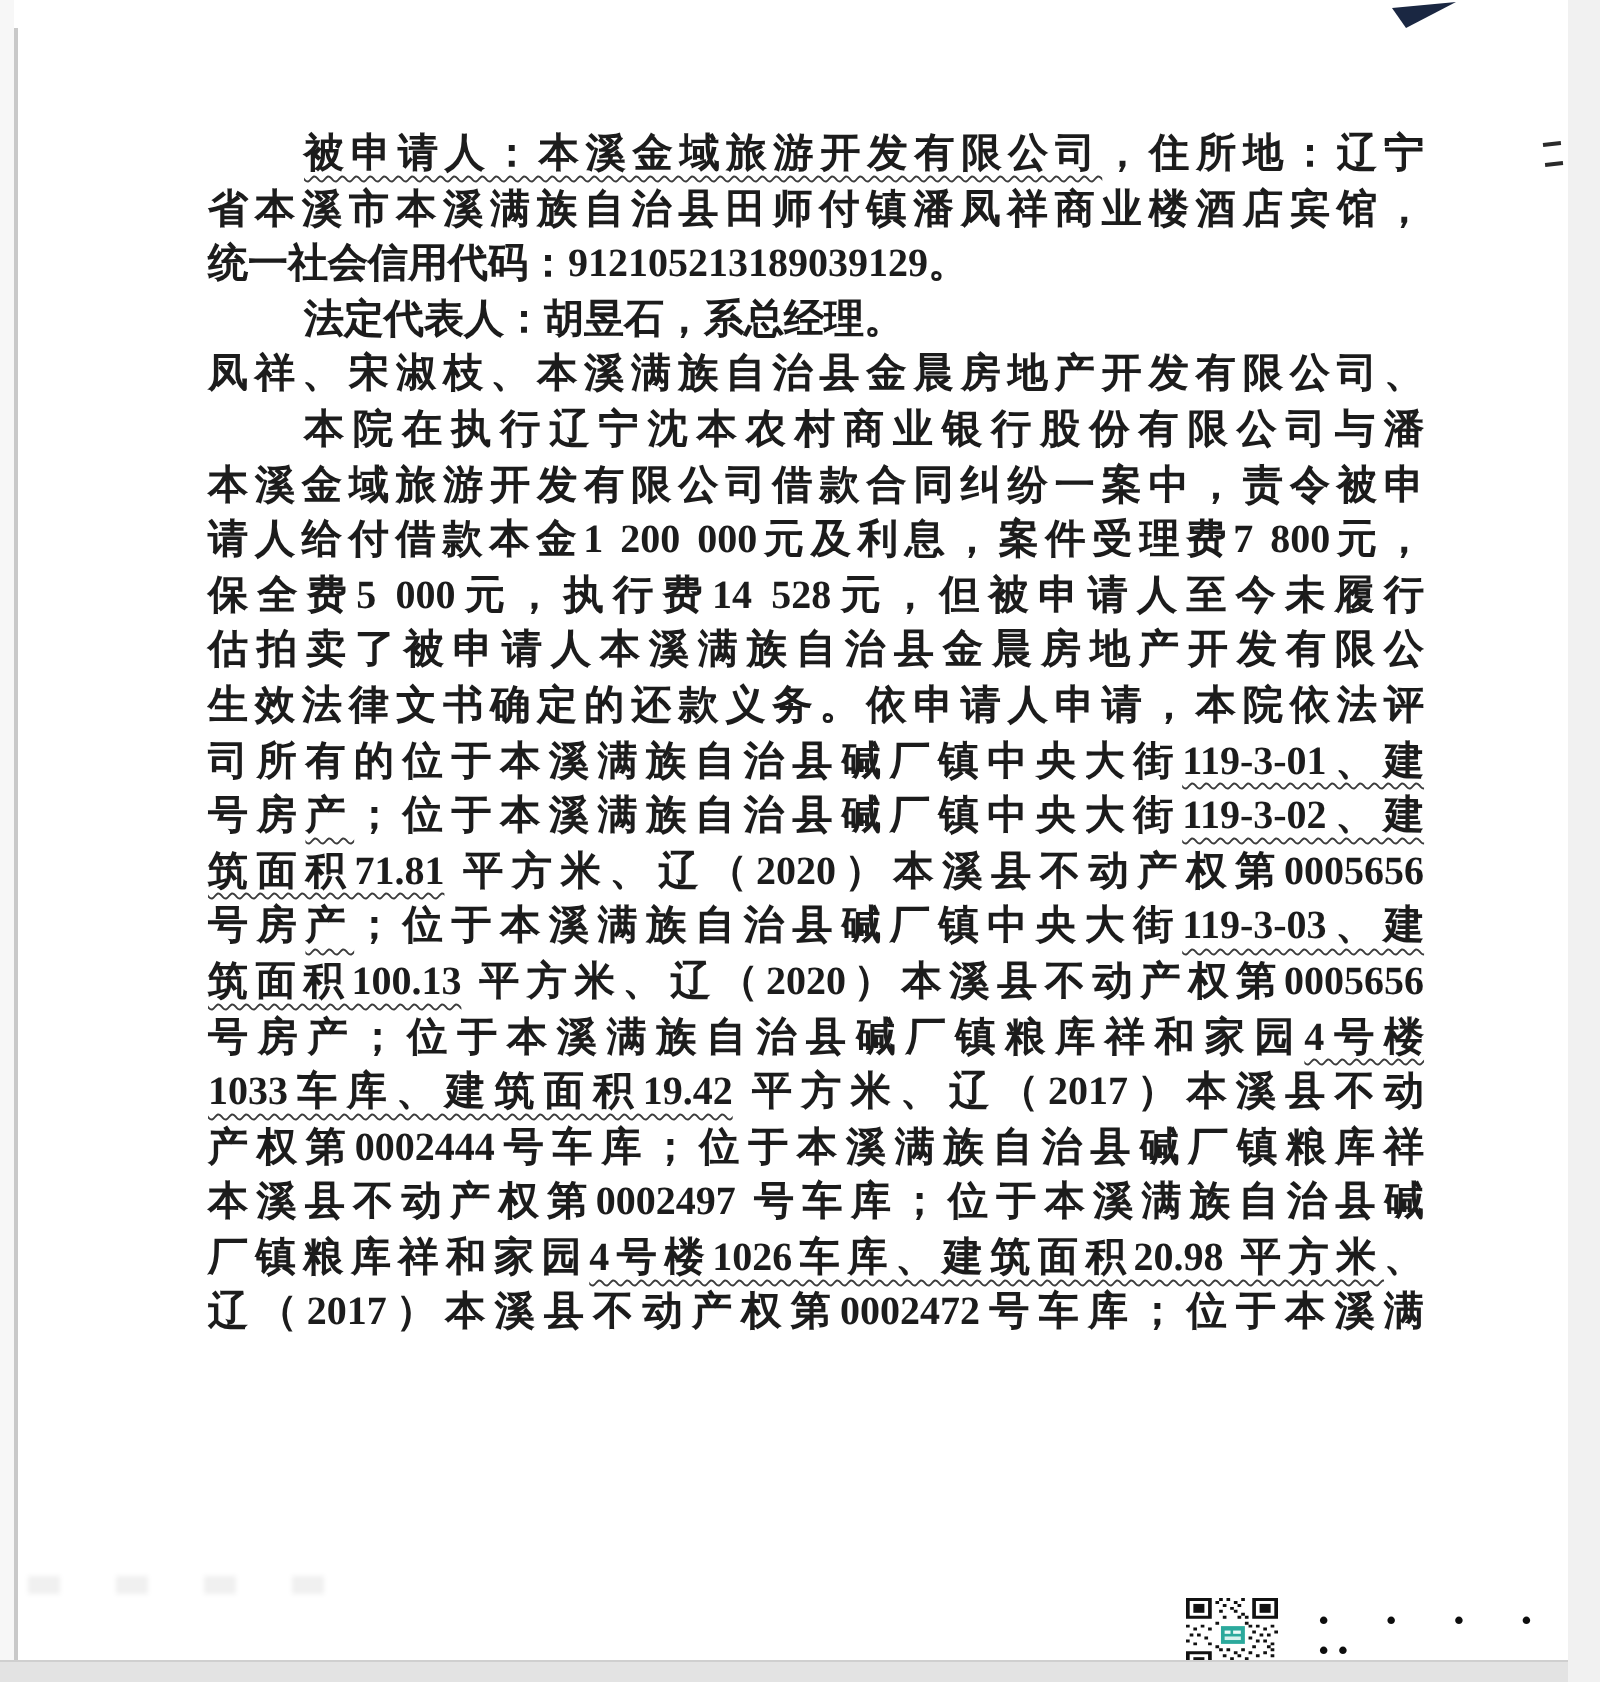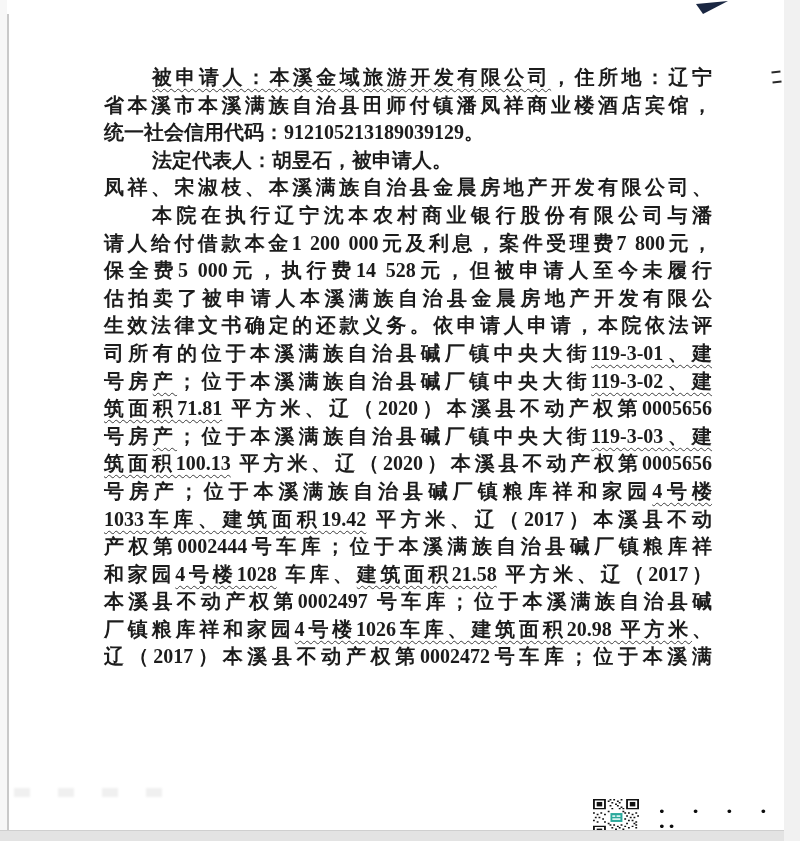--- a/index.html
+++ b/index.html
@@ -70,36 +70,36 @@
   <svg class="corner-fold" viewBox="0 0 42 16" preserveAspectRatio="none">
     <polygon points="8,4 40,1 15,14" fill="#1a2742"></polygon>
   </svg>
 
   <div class="margin-mark"></div>
 
   <div class="text-block">
       <div class="line indent"><span class="u">被申请人：本溪金域旅游开发有限公司</span><span>，住所地：辽宁</span></div>
       <div class="line"><span>省本溪市本溪满族自治县田师付镇潘凤祥商业楼酒店宾馆，</span></div>
       <div class="line end"><span>统一社会信用代码：912105213189039129。</span></div>
-      <div class="line indent end"><span>法定代表人：胡昱石，被申请人。</span></div>
+      <div class="line indent end"><span>法定代表人：胡昱石，系总经理。</span></div>
       <div class="line"><span>凤祥、宋淑枝、本溪满族自治县金晨房地产开发有限公司、</span></div>
       <div class="line indent"><span>本院在执行辽宁沈本农村商业银行股份有限公司与潘</span></div>
+      <div class="line"><span>本溪金域旅游开发有限公司借款合同纠纷一案中，责令被申</span></div>
       <div class="line"><span>请人给付借款本金1 200 000元及利息，案件受理费7 800元，</span></div>
       <div class="line"><span>保全费5 000元，执行费14 528元，但被申请人至今未履行</span></div>
       <div class="line"><span>估拍卖了被申请人本溪满族自治县金晨房地产开发有限公</span></div>
       <div class="line"><span>生效法律文书确定的还款义务。依申请人申请，本院依法评</span></div>
       <div class="line"><span>司所有的位于本溪满族自治县碱厂镇中央大街</span><span class="u">119-3-01、建</span></div>
       <div class="line"><span>号房</span><span class="u">产</span><span>；位于本溪满族自治县碱厂镇中央大街</span><span class="u">119-3-02、建</span></div>
       <div class="line"><span class="u">筑面积71.81</span><span> 平方米、辽（2020）本溪县不动产权第0005656</span></div>
       <div class="line"><span>号房</span><span class="u">产</span><span>；位于本溪满族自治县碱厂镇中央大街</span><span class="u">119-3-03、建</span></div>
       <div class="line"><span class="u">筑面积100.13</span><span> 平方米、辽（2020）本溪县不动产权第0005656</span></div>
       <div class="line"><span>号房产；位于本溪满族自治县碱厂镇粮库祥和家园</span><span class="u">4号楼</span></div>
       <div class="line"><span class="u">1033车库、建筑面积19.42</span><span> 平方米、辽（2017）本溪县不动</span></div>
       <div class="line"><span>产权第0002444号车库；位于本溪满族自治县碱厂镇粮库祥</span></div>
-      <div class="line"><span>和家园</span><span class="u">4号楼1028</span><span> 车库、</span><span class="u">建筑面积21.58</span><span> 平方米、辽（2017）</span></div>
       <div class="line"><span>本溪县不动产权第0002497 号车库；位于本溪满族自治县碱</span></div>
       <div class="line"><span>厂镇粮库祥和家园</span><span class="u">4号楼1026车库、建筑面积20.98 平方米</span><span>、</span></div>
       <div class="line"><span>辽（2017）本溪县不动产权第0002472号车库；位于本溪满</span></div>
     </div>
 
   <div class="smudge"></div>
 
   <svg class="qr" viewBox="0 0 25 25" preserveAspectRatio="none">
     <g fill="#111111">
       <path fill-rule="evenodd" d="M0,0h7v7H0zM1,1h5v5H1z"></path>

